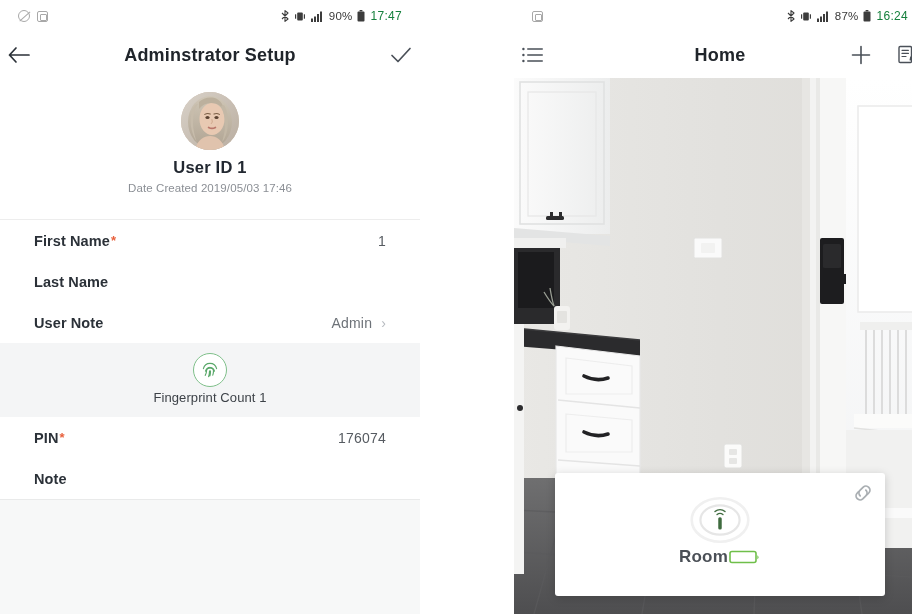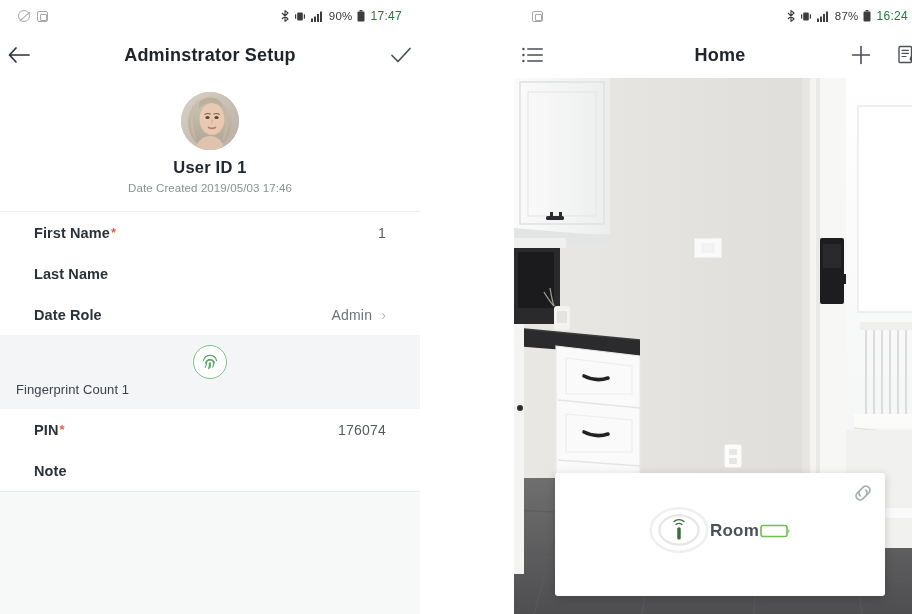--- a/index.html
+++ b/index.html
@@ -100,21 +100,21 @@
     display: flex; align-items: center; justify-content: center;
     position: relative; z-index: 2;
     background: none; border: none; cursor: pointer;
   }
   .ab-spacer { margin-left: auto; }
   .ab-group { margin-left: auto; display: flex; align-items: center; gap: 12px; z-index: 2; }
 
   
   .profile {
     background: #ffffff;
-    padding: 14px 0 17px;
+    padding: 14px 0 25px;
     text-align: center;
     border-bottom: 1px solid #ededed;
   }
   .avatar {
     width: 58px; height: 58px;
     border-radius: 50%;
     margin: 0 auto 8px;
     overflow: hidden;
     position: relative;
     background: #cbb9a8;
@@ -173,21 +173,21 @@
   .chev {
     color: #b7bbc0;
     font-size: 14px;
     line-height: 1;
   }
 
   
   .fp-block {
     background: #f4f5f6;
     padding: 10px 16px 12px;
-    text-align: left;
+    text-align: center;
   }
   .fp-ring {
     width: 34px; height: 34px;
     margin: 0 auto 3px;
     border: 1.6px solid #7fc08a;
     border-radius: 50%;
     display: flex; align-items: center; justify-content: center;
     background: #ffffff;
   }
   .fp-caption {
@@ -229,21 +229,21 @@
   .card-link {
     position: absolute;
     top: 7px; right: 9px;
     width: 26px; height: 26px;
     display: flex; align-items: center; justify-content: center;
     cursor: pointer;
   }
   .card-inner {
     height: 100%;
     display: flex;
-    flex-direction: row;
+    flex-direction: column;
     align-items: center;
     justify-content: center;
     padding-bottom: 8px;
   }
   .lock-badge {
     width: 62px; height: 50px;
     display: flex; align-items: center; justify-content: center;
     margin-bottom: 2px;
   }
   .card-row {
@@ -382,21 +382,21 @@
             <span>Last Name</span>
             <span class="req"></span>
           </div>
           <div class="row-value">
             <span></span>
           </div>
         </div>
 
         <div class="row">
           <div class="row-label">
-            <span>Date Role</span>
+            <span>User Note</span>
             <span class="req"></span>
           </div>
           <div class="row-value muted">
             <span>Admin</span>
             <span class="chev">›</span>
           </div>
         </div>
 
         <div class="fp-block">
           <div class="fp-ring">

